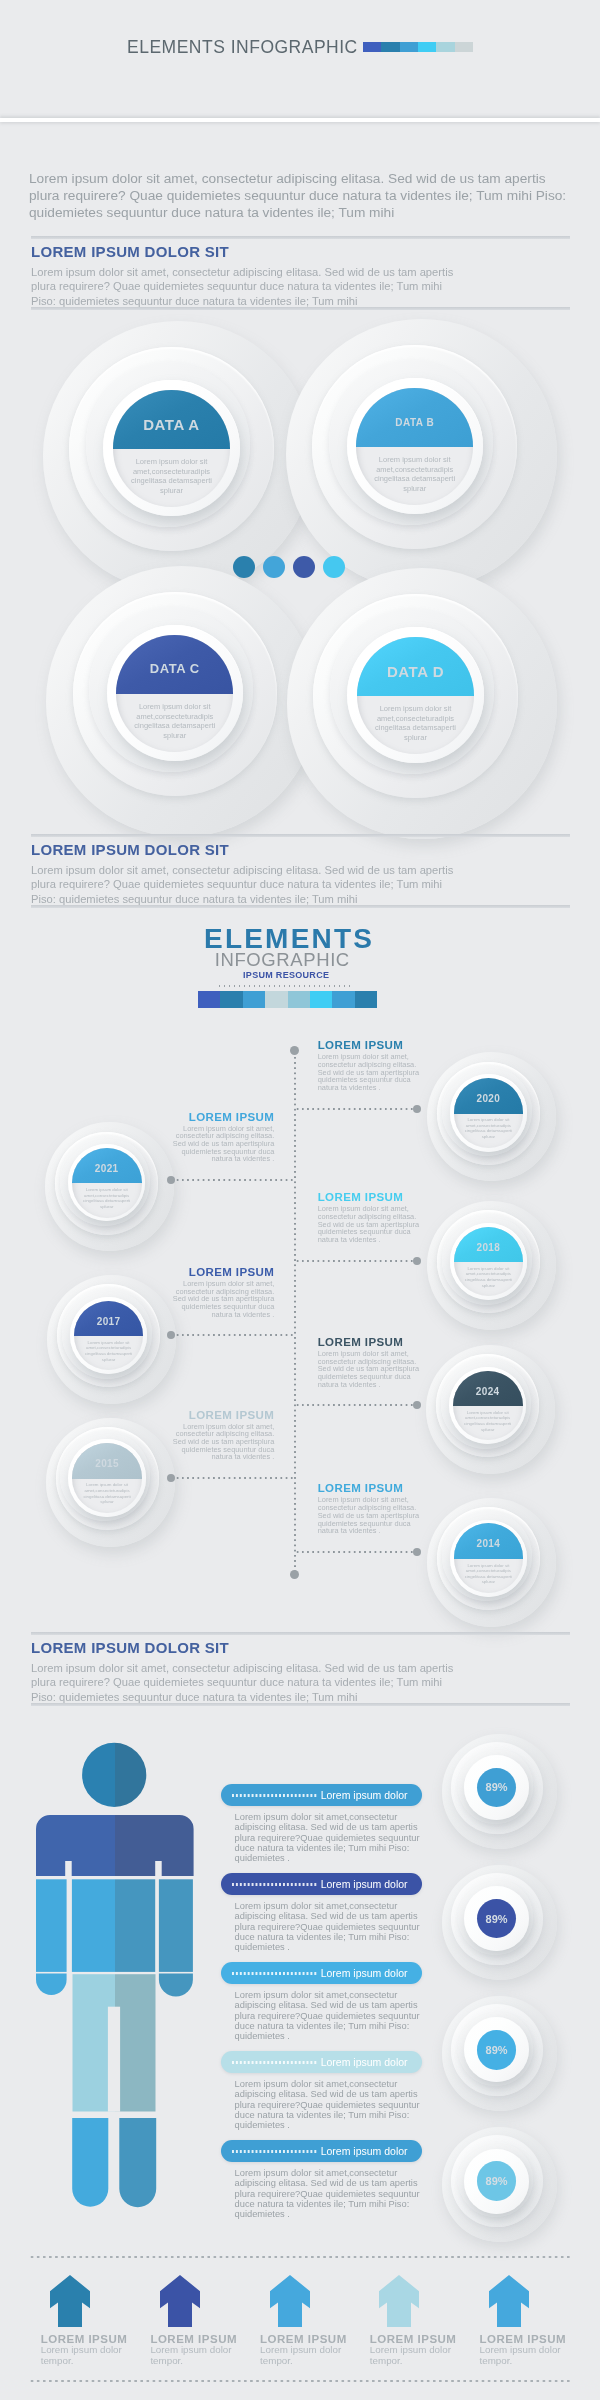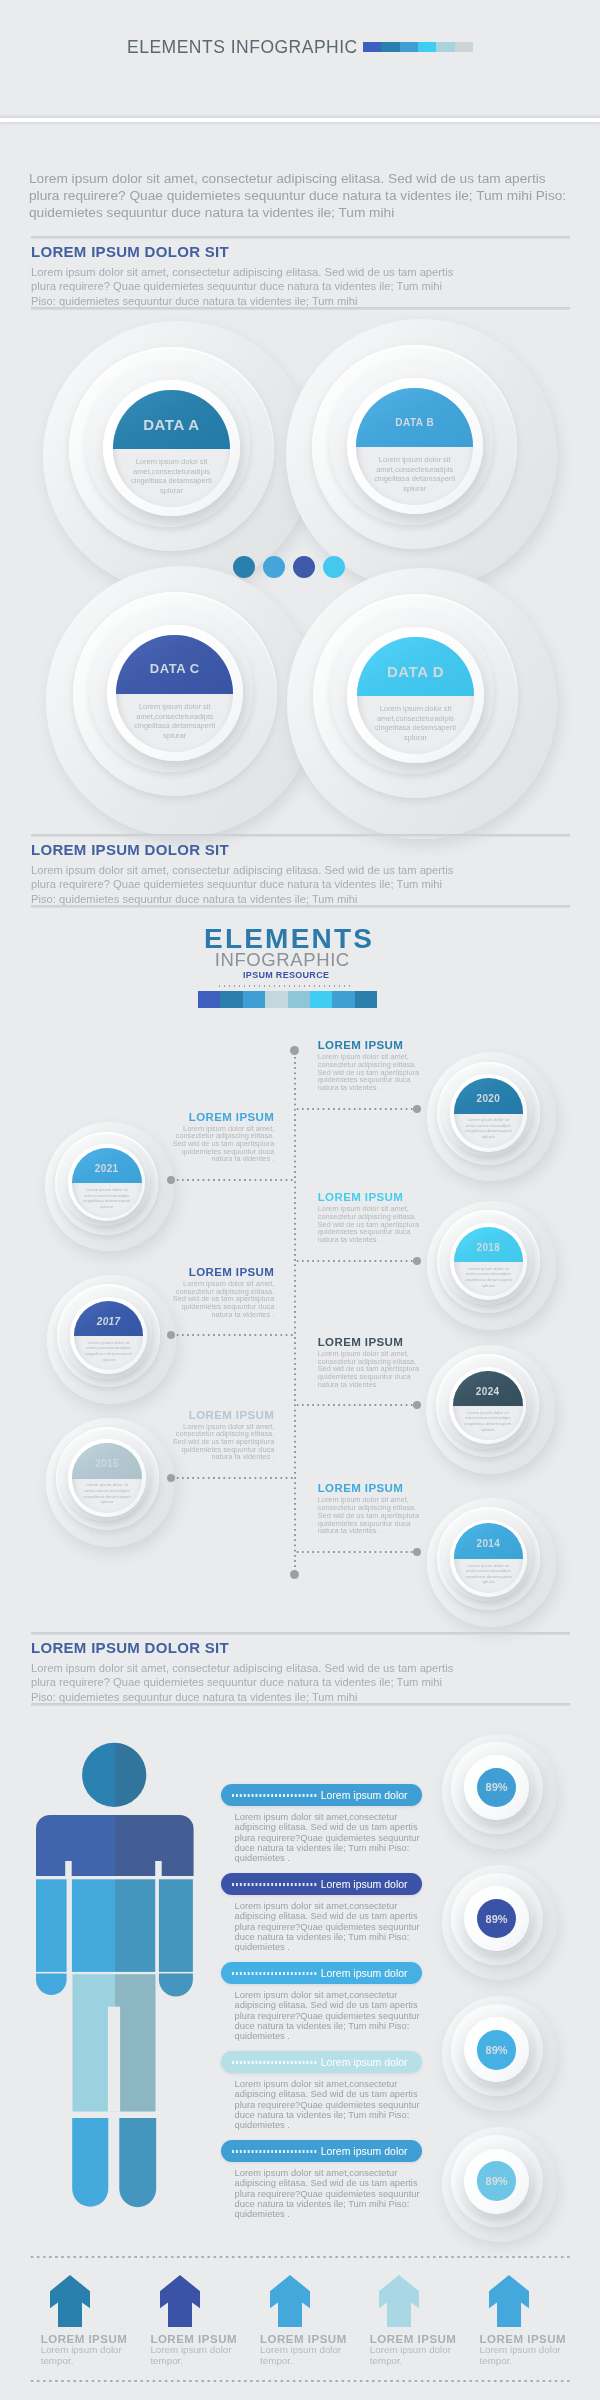--- a/index.html
+++ b/index.html
@@ -240,21 +240,21 @@
         <div class="k-face" style="width: 69.6808px; height: 69.6808px; left: 26.4684px; top: 25.5668px;">
           <div class="k-top" style="height: 35.5372px; background: linear-gradient(150deg, rgb(84, 219, 253) 0%, rgb(70, 205, 239) 46%, rgb(64, 199, 233) 100%);"></div>
           <div class="k-label" style="top: 14.9814px; font-size: 10px; letter-spacing: 0.35px;">2018</div>
           <div class="k-desc" style="top: 39.0212px; font-size: 4.4px; line-height: 5.632px; padding: 0px 5.57446px; box-sizing: border-box;">Lorem ipsum dolor sit amet,consecteturadipis cingelitasa detamsaperti splurar</div>
         </div>
       </div>
       <div class="tl-hline" style="left: 294.5px; top: 1259.8px; width: 122.8px;"></div>
       <div class="tl-enddot" style="left: 413.3px; top: 1256.8px;"></div>
       <div class="tl-title" style="left: 317.7px; top: 1191.3px; color: rgb(70, 205, 239);">LOREM IPSUM</div>
       <div class="tl-text" style="left: 317.7px; top: 1205.3px;">Lorem ipsum dolor sit amet, consectetur adipiscing elitasa. Sed wid de us tam apertisplura quidemietes sequuntur duca natura ta videntes .</div>
-      <div class="knob" style="left: 47.2912px; top: 1275.13px; width: 128.8px; height: 128.8px; font-style: italic;">
+      <div class="knob" style="left: 47.2912px; top: 1275.13px; width: 128.8px; height: 128.8px;">
         <div class="k-o1" style="width: 128.8px; height: 128.8px; left: 0px; top: 0px;"></div>
         <div class="k-o2" style="width: 103.04px; height: 103.04px; left: 9.7888px; top: 9.2736px;"></div>
         <div class="k-o3" style="width: 90.16px; height: 90.16px; left: 14.49px; top: 13.3952px;"></div>
         <div class="k-o4" style="width: 77.4088px; height: 77.4088px; left: 22.6044px; top: 21.7028px;"></div>
         <div class="k-face" style="width: 69.6808px; height: 69.6808px; left: 26.4684px; top: 25.5668px;">
           <div class="k-top" style="height: 35.5372px; background: linear-gradient(150deg, rgb(73, 106, 184) 0%, rgb(59, 92, 170) 46%, rgb(53, 86, 164) 100%);"></div>
           <div class="k-label" style="top: 14.9814px; font-size: 10px; letter-spacing: 0.35px;">2017</div>
           <div class="k-desc" style="top: 39.0212px; font-size: 4.4px; line-height: 5.632px; padding: 0px 5.57446px; box-sizing: border-box;">Lorem ipsum dolor sit amet,consecteturadipis cingelitasa detamsaperti splurar</div>
         </div>
       </div>

